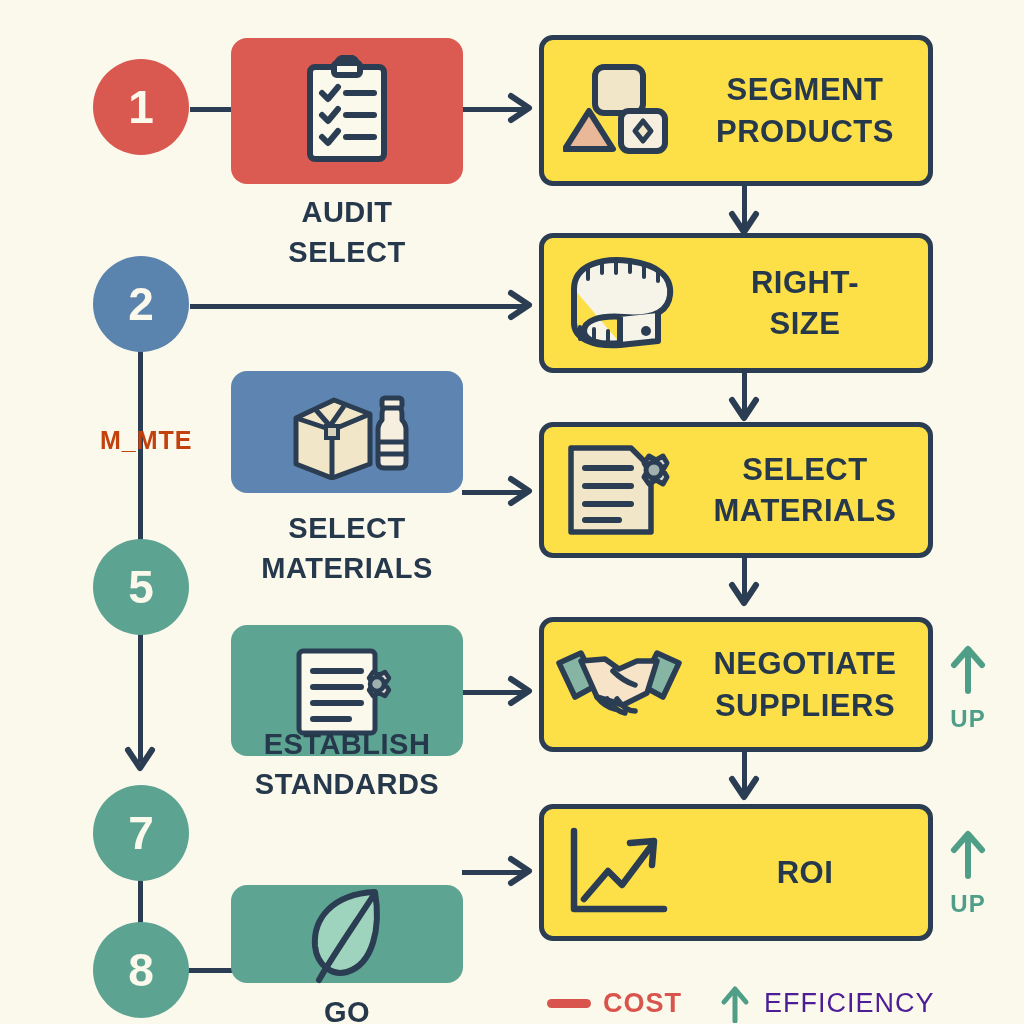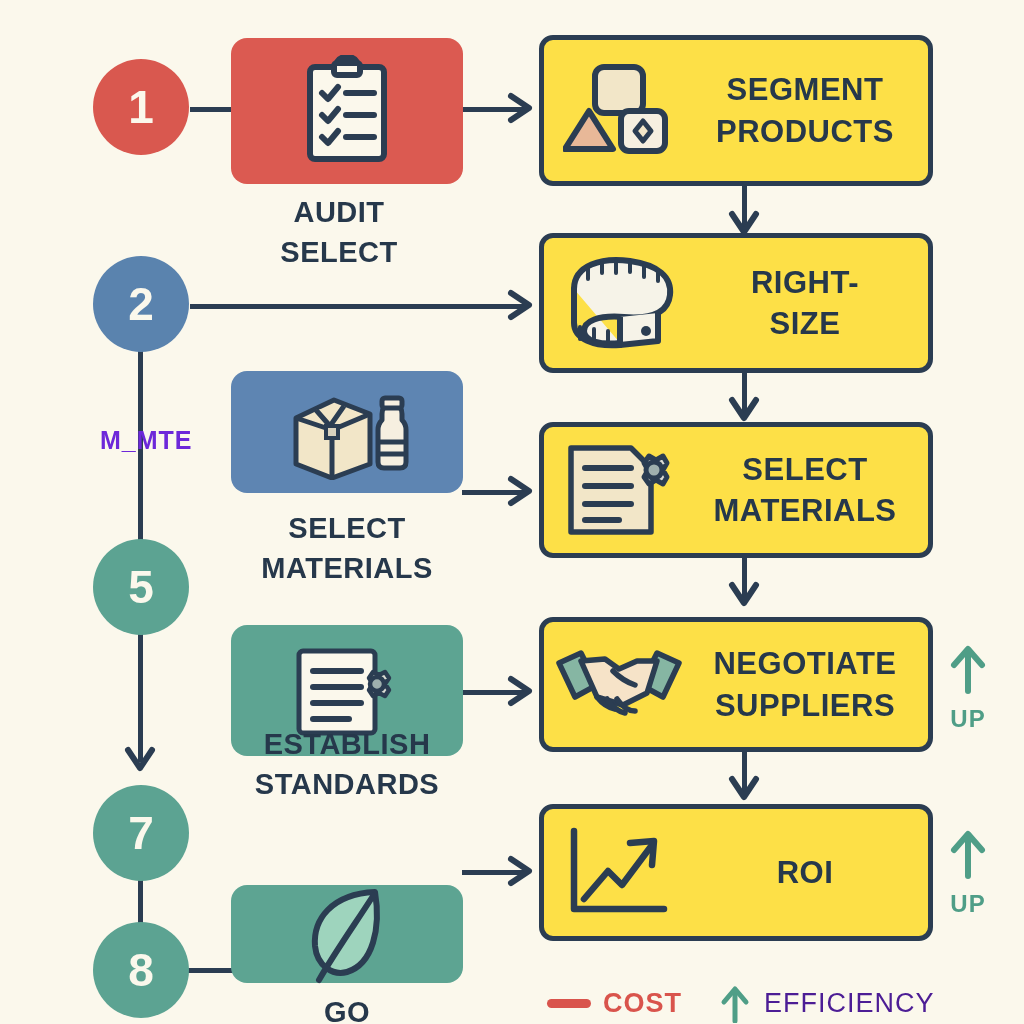--- a/index.html
+++ b/index.html
@@ -72,21 +72,21 @@
     padding-right:12px;
   }
 
   
   .hline{position:absolute;background:#2b3d52;height:5px;}
   .vline{position:absolute;background:#2b3d52;width:5px;}
 
   
   .rail-tag{
     position:absolute;
-    color:#6d28d9;
+    color:#c2410c;
     font-size:25px;font-weight:700;
     letter-spacing:1px;
     white-space:nowrap;
   }
 
   
   .up-ind{
     position:absolute;
     display:flex;flex-direction:column;align-items:center;
     color:#4f9e87;
@@ -192,21 +192,21 @@
       <path d="M38 14 q0-12 11-12 t11 12" fill="#fbf8ec" stroke="#2b3d52" stroke-width="6" stroke-linecap="round"></path>
       <rect x="36" y="8" width="26" height="12" rx="3" fill="#fbf8ec" stroke="#2b3d52" stroke-width="6"></rect>
       <path d="M24 38 l6 6 l10 -12" fill="none" stroke="#2b3d52" stroke-width="6" stroke-linecap="round" stroke-linejoin="round"></path>
       <line x1="48" y1="38" x2="76" y2="38" stroke="#2b3d52" stroke-width="6" stroke-linecap="round"></line>
       <path d="M24 60 l6 6 l10 -12" fill="none" stroke="#2b3d52" stroke-width="6" stroke-linecap="round" stroke-linejoin="round"></path>
       <line x1="48" y1="60" x2="76" y2="60" stroke="#2b3d52" stroke-width="6" stroke-linecap="round"></line>
       <path d="M24 82 l6 6 l10 -12" fill="none" stroke="#2b3d52" stroke-width="6" stroke-linecap="round" stroke-linejoin="round"></path>
       <line x1="48" y1="82" x2="76" y2="82" stroke="#2b3d52" stroke-width="6" stroke-linecap="round"></line>
     </svg>
   </div>
-  <div class="card-label" style="left:223px;top:192px;width:232px;">
+  <div class="card-label" style="left:231px;top:192px;width:232px;">
     <div>AUDIT</div>
     <div>SELECT</div>
   </div>
 
   <div class="icon-card k-blue" style="left:231px;top:371px;width:232px;height:122px;">
     <svg width="130" height="96" viewBox="0 0 130 96">
 
       <path d="M14 34 L52 16 L88 30 L88 80 L50 94 L14 80 Z" fill="#f2e6c8" stroke="#2b3d52" stroke-width="5" stroke-linejoin="round"></path>
       <path d="M14 34 L50 46 L88 30" fill="none" stroke="#2b3d52" stroke-width="5" stroke-linejoin="round"></path>
       <path d="M50 46 L50 94" fill="none" stroke="#2b3d52" stroke-width="5"></path>

